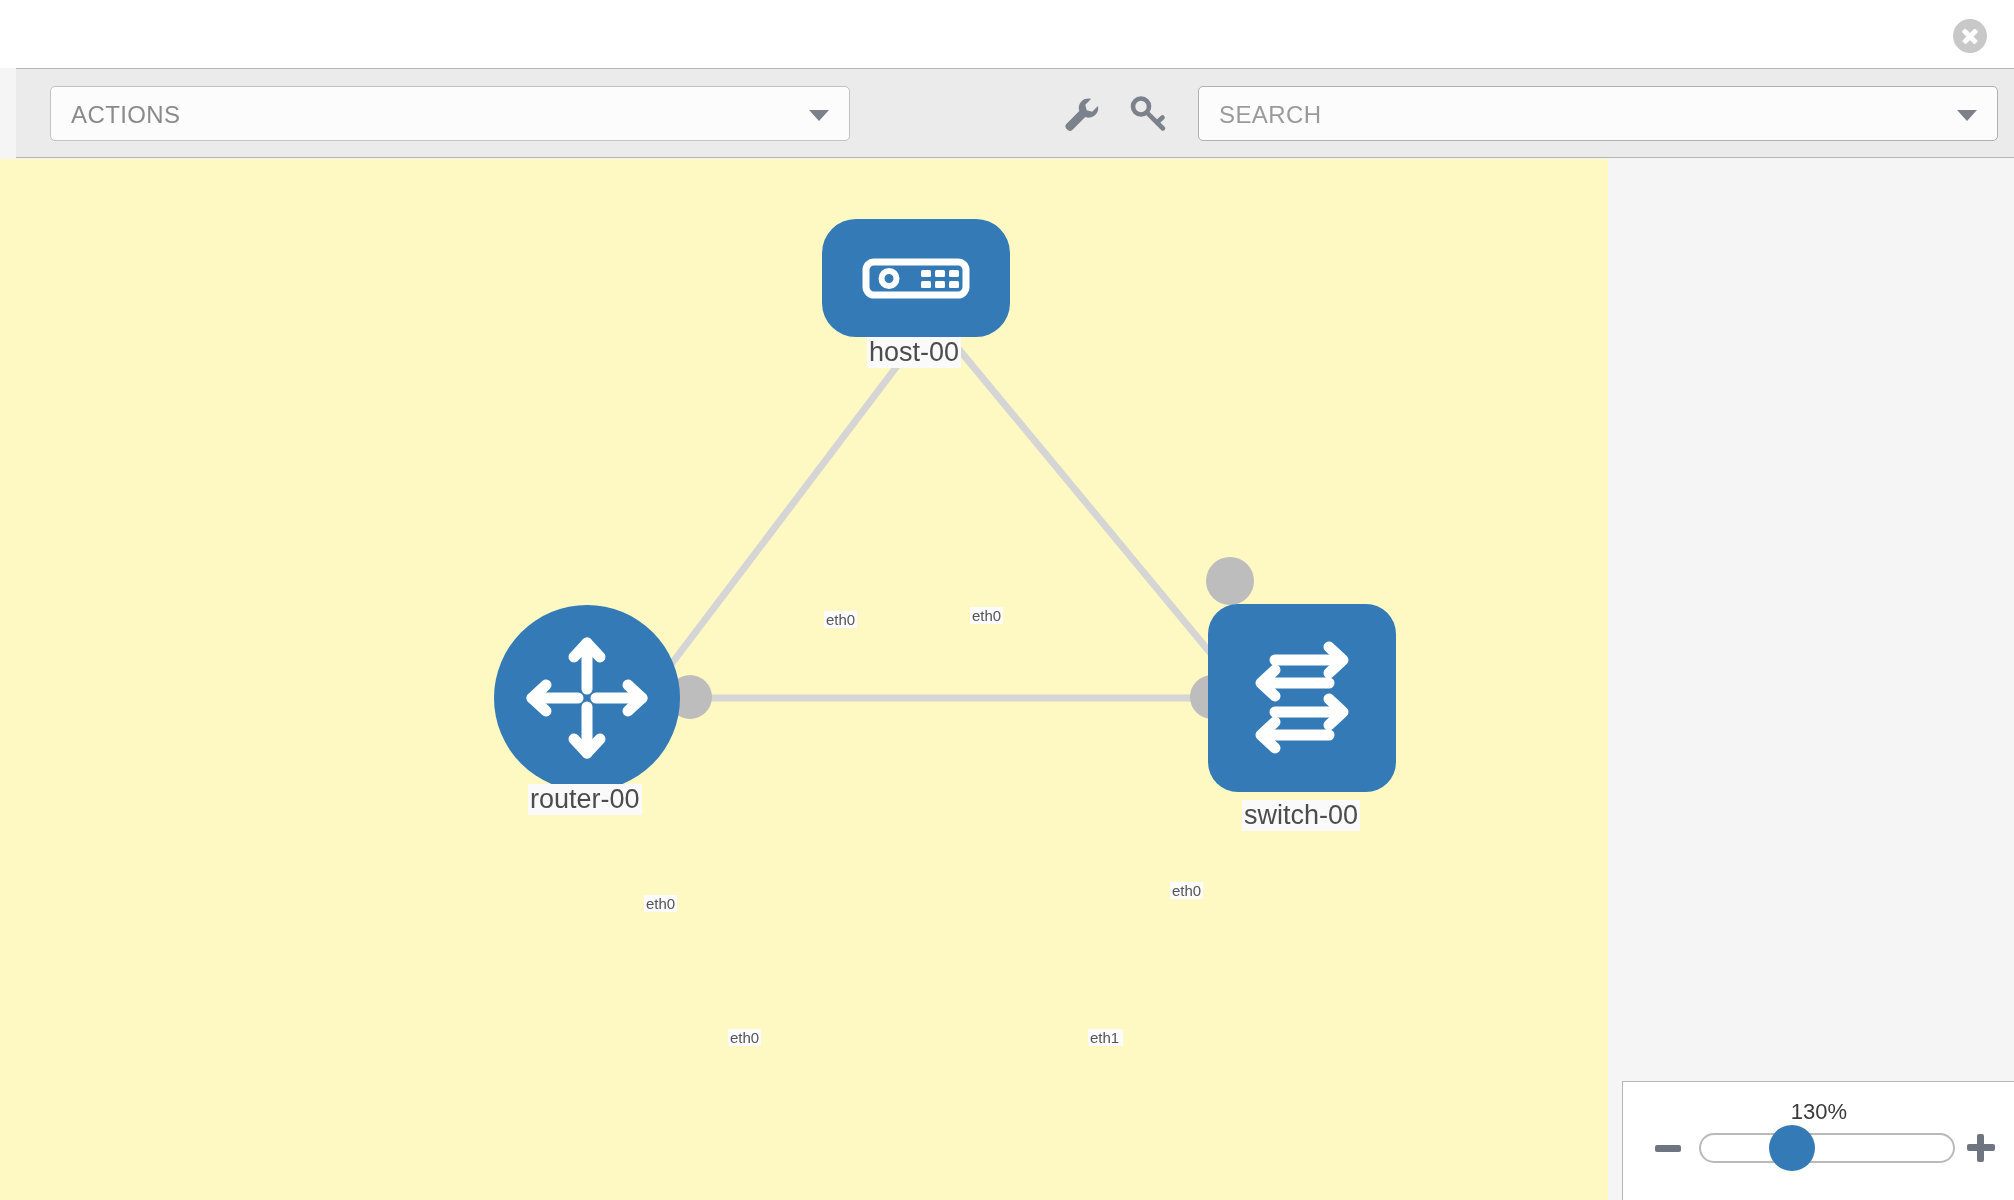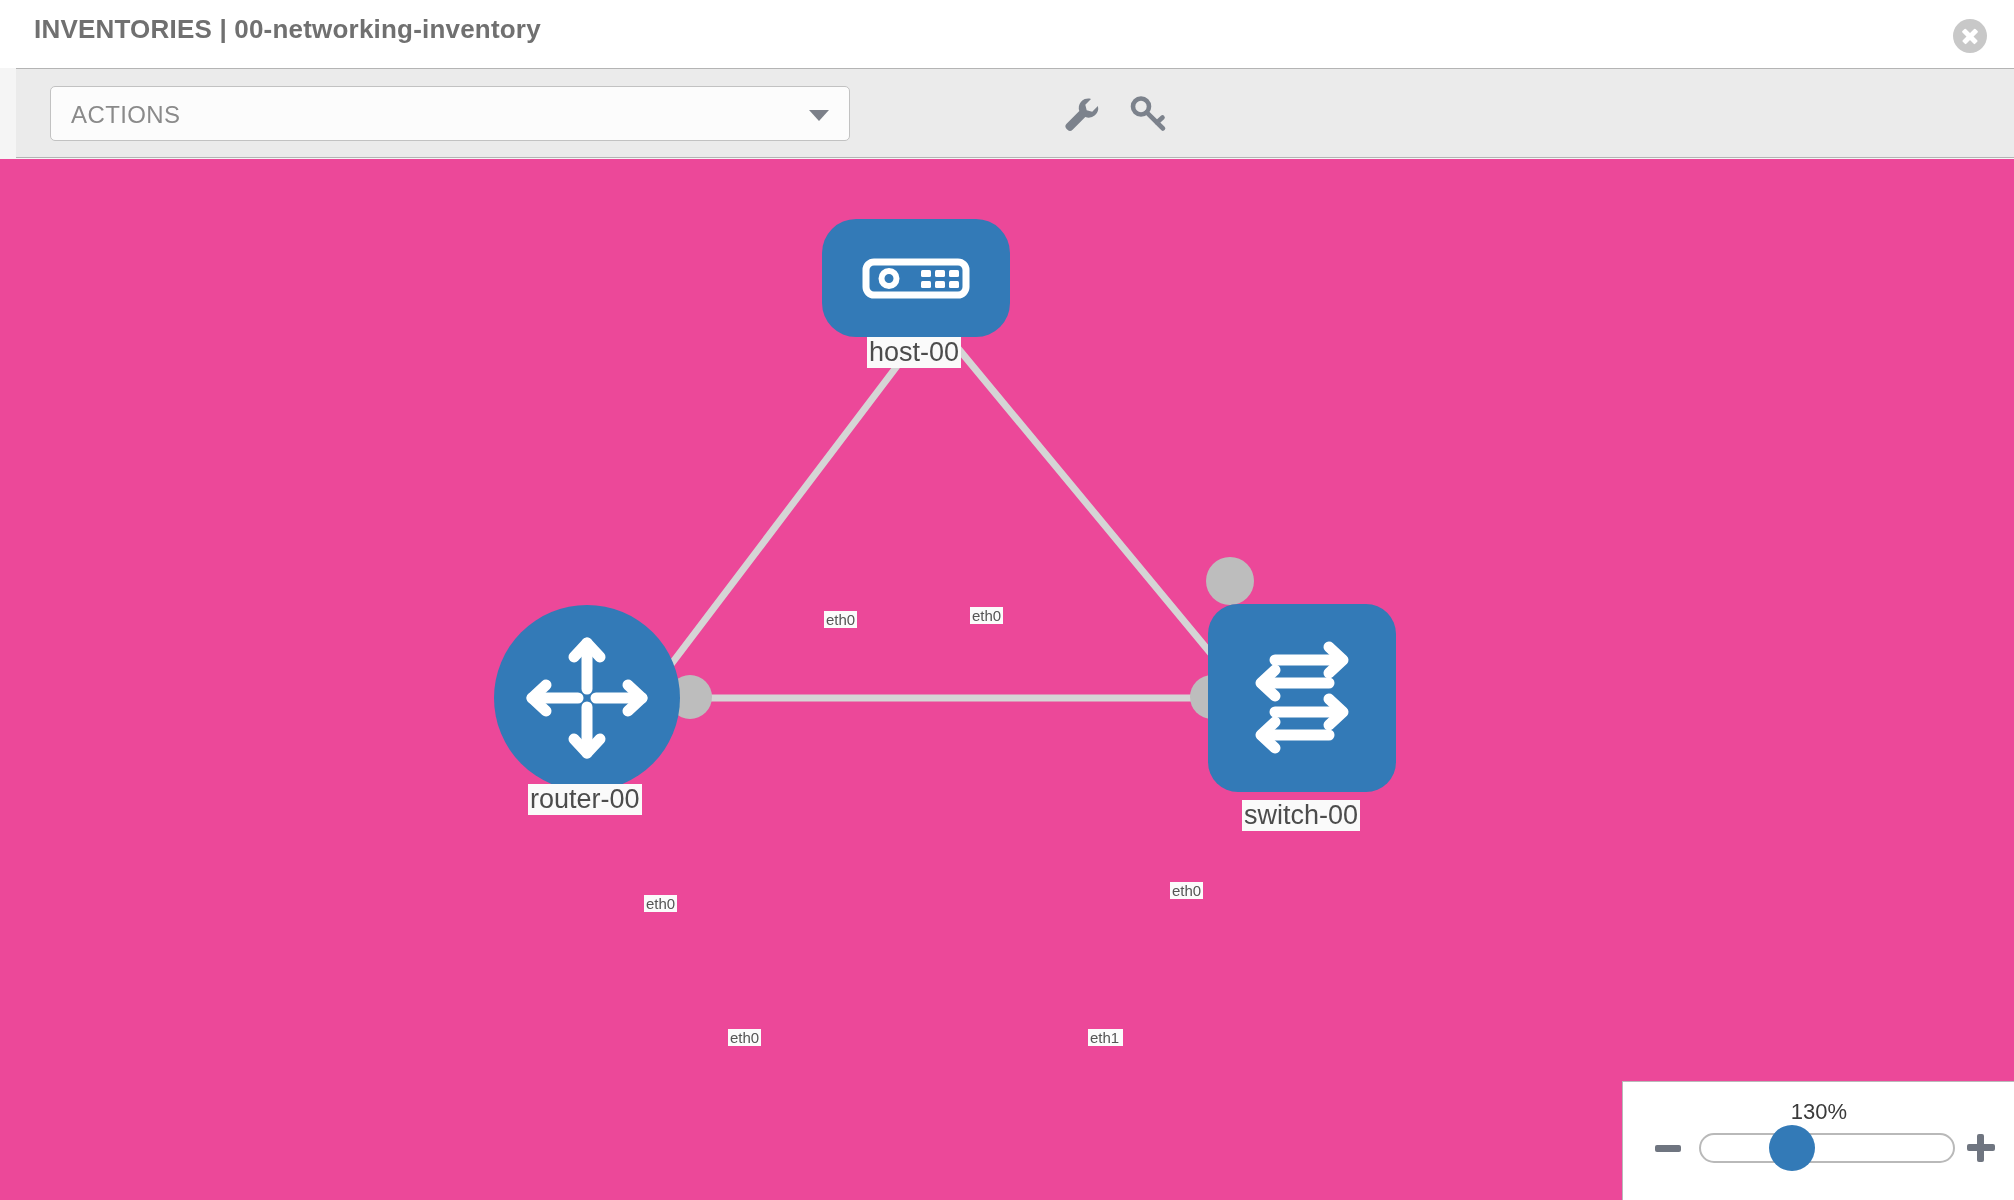--- a/index.html
+++ b/index.html
@@ -83,22 +83,22 @@
   }
   .search-select .label {
     position: absolute; left: 20px; top: 14px;
     font-size: 24px; color: #9a9a9a;
     letter-spacing: 0.4px;
   }
 
   
   .canvas {
     position: absolute; left: 0; top: 159px;
-    width: 2014px; height: 1041px;
-    background: #ec4899;
+    width: 1608px; height: 1041px;
+    background: #fef9c3;
     overflow: hidden;
   }
   .topology { position: absolute; left: 0; top: 0; width: 2014px; height: 1041px; }
 
   .node {
     position: absolute;
     background: #337ab7;
     display: flex; align-items: center; justify-content: center;
     cursor: pointer;
   }
@@ -166,21 +166,20 @@
   .zoom-thumb {
     position: absolute; left: 146px; top: 43px;
     width: 46px; height: 46px; border-radius: 50%;
     background: #337ab7; cursor: pointer;
   }
 </style>
 </head>
 <body>
 
 <div class="header">
-  <div class="page-title">INVENTORIES | 00-networking-inventory</div>
   <div class="close-btn">
     <div class="x1"></div>
     <div class="x2"></div>
   </div>
 </div>
 
 <div class="toolbar">
 
   <div class="actions-select">
     <div class="label">ACTIONS</div>
@@ -196,20 +195,24 @@
   <div class="tool-icon key">
     <svg width="48" height="48" viewBox="0 0 48 48" aria-hidden="true">
       <g fill="none" stroke="#7c828c" stroke-width="4.6" stroke-linecap="round">
         <circle cx="17" cy="17.5" r="8"></circle>
         <path d="M22.7 23.4 L39 39.5"></path>
         <path d="M33 33.5 L38.5 28.5"></path>
       </g>
     </svg>
   </div>
 
+  <div class="search-select">
+    <div class="label">SEARCH</div>
+    <div class="caret"></div>
+  </div>
 </div>
 
 <div class="canvas">
 
   <svg class="topology" aria-hidden="true">
     <g stroke="#d5d5d5" stroke-width="7" fill="none" stroke-linecap="round">
       <line x1="916" y1="182" x2="660" y2="520"></line>
       <line x1="952" y1="182" x2="1232" y2="520"></line>
       <line x1="690" y1="539" x2="1212" y2="539"></line>
     </g>

